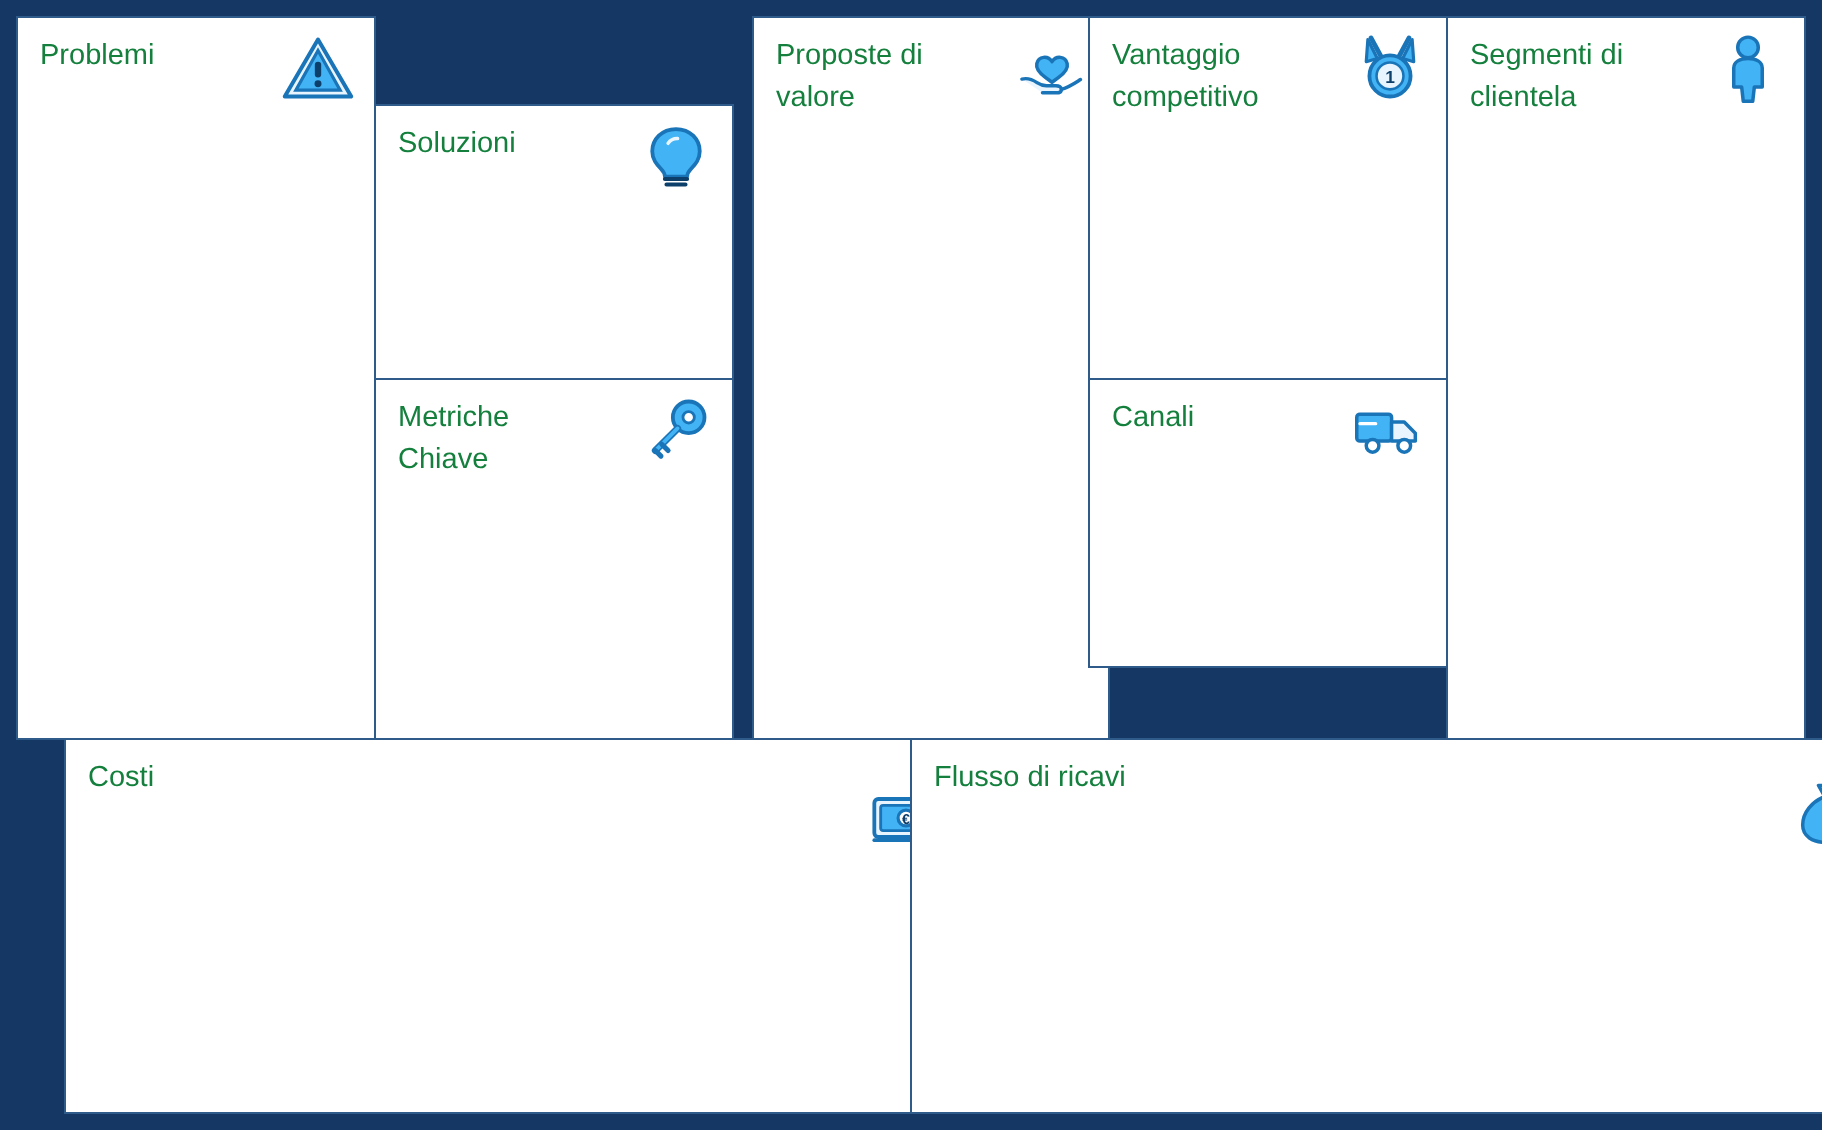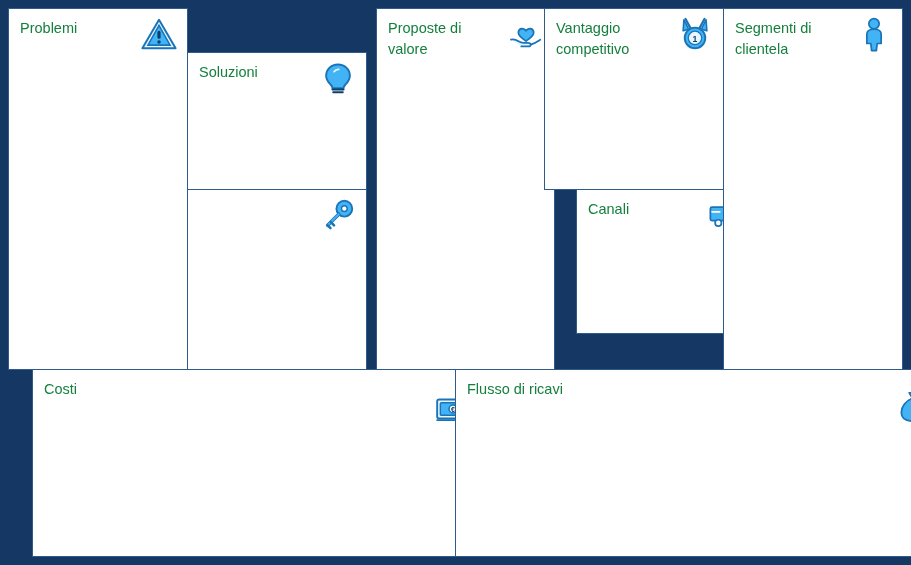--- a/index.html
+++ b/index.html
@@ -81,20 +81,22 @@
       <div class="cell-icon">
         <svg width="38" height="38" viewBox="0 0 48 48">
           <path d="M24 7 C15 7 9 13.5 9 21 c0 5.5 3.2 8.6 5.6 11.2 1.6 1.7 2.4 3 2.4 4.8 h14 c0-1.8 .8-3.1 2.4-4.8C35.8 29.6 39 26.5 39 21 39 13.5 33 7 24 7Z" fill="#42b3f4" stroke="#1a74b8" stroke-width="2.4" stroke-linejoin="round"></path>
           <path d="M17 38.5 h14 M18 42 h12" stroke="#0d3f6b" stroke-width="2.6" stroke-linecap="round"></path>
           <path d="M19 16 a7 7 0 0 1 6-3" stroke="#eaf6ff" stroke-width="2.2" fill="none" stroke-linecap="round"></path>
         </svg>
       </div>
     </div>
 
     <div class="cell" style="left:179px; top:181px; width:180px; height:181px;">
+      <div class="cell-title">Metriche
+Chiave</div>
       <div class="cell-icon">
         <svg width="38" height="38" viewBox="0 0 48 48">
           <circle cx="32" cy="16" r="10" fill="#42b3f4" stroke="#1a74b8" stroke-width="2.4"></circle>
           <circle cx="32" cy="16" r="3.6" fill="#ffffff" stroke="#1a74b8" stroke-width="1.8"></circle>
           <path d="M25 23 L11 37" stroke="#1a74b8" stroke-width="4.5" stroke-linecap="round"></path>
           <path d="M25 23 L11 37" stroke="#42b3f4" stroke-width="2.4" stroke-linecap="round"></path>
           <path d="M15 33 l4 4 M11 37 l3.5 3.5" stroke="#1a74b8" stroke-width="3.2" stroke-linecap="round"></path>
         </svg>
       </div>
     </div>
@@ -119,21 +121,21 @@
           <path d="M12 5 l7 13 M36 5 l-7 13" stroke="#1a74b8" stroke-width="3" stroke-linecap="round"></path>
           <path d="M10 6 l6 12 -7 2 Z" fill="#42b3f4" stroke="#1a74b8" stroke-width="2" stroke-linejoin="round"></path>
           <path d="M38 6 l-6 12 7 2 Z" fill="#42b3f4" stroke="#1a74b8" stroke-width="2" stroke-linejoin="round"></path>
           <circle cx="24" cy="29" r="13" fill="#42b3f4" stroke="#1a74b8" stroke-width="2.4"></circle>
           <circle cx="24" cy="29" r="8.5" fill="#e9f5fe" stroke="#1a74b8" stroke-width="1.6"></circle>
           <text x="24" y="33.5" font-family="Liberation Sans, sans-serif" font-size="11" font-weight="bold" fill="#0d3f6b" text-anchor="middle">1</text>
         </svg>
       </div>
     </div>
 
-    <div class="cell" style="left:568px; top:181px; width:180px; height:145px;">
+    <div class="cell" style="left:536px; top:181px; width:180px; height:145px;">
       <div class="cell-title">Canali</div>
       <div class="cell-icon">
         <svg width="38" height="38" viewBox="0 0 48 48">
           <rect x="3" y="14" width="22" height="17" rx="2" fill="#42b3f4" stroke="#1a74b8" stroke-width="2.2"></rect>
           <path d="M25 19 h8 l7 7 v5 h-15 Z" fill="#e9f5fe" stroke="#1a74b8" stroke-width="2.2" stroke-linejoin="round"></path>
           <circle cx="13" cy="34" r="4" fill="#ffffff" stroke="#1a74b8" stroke-width="2.2"></circle>
           <circle cx="33" cy="34" r="4" fill="#ffffff" stroke="#1a74b8" stroke-width="2.2"></circle>
           <path d="M5 20 h10" stroke="#ffffff" stroke-width="2" stroke-linecap="round"></path>
         </svg>
       </div>

